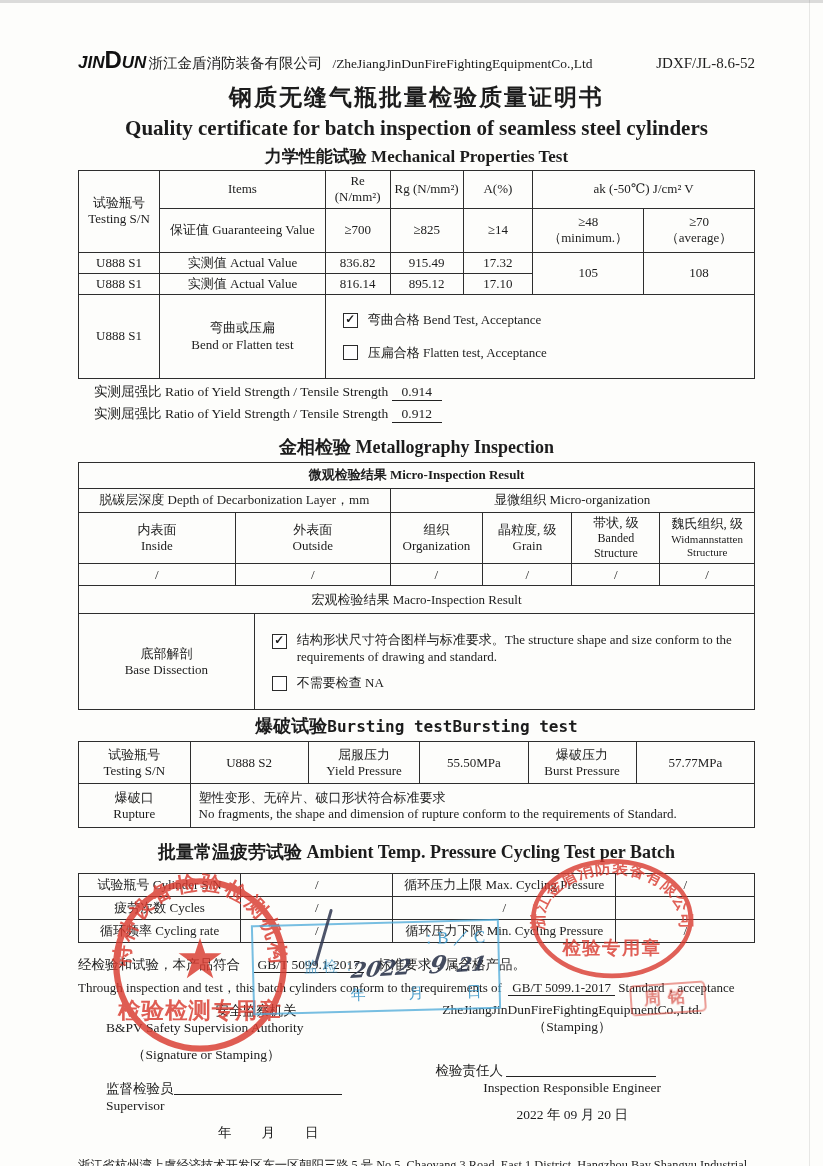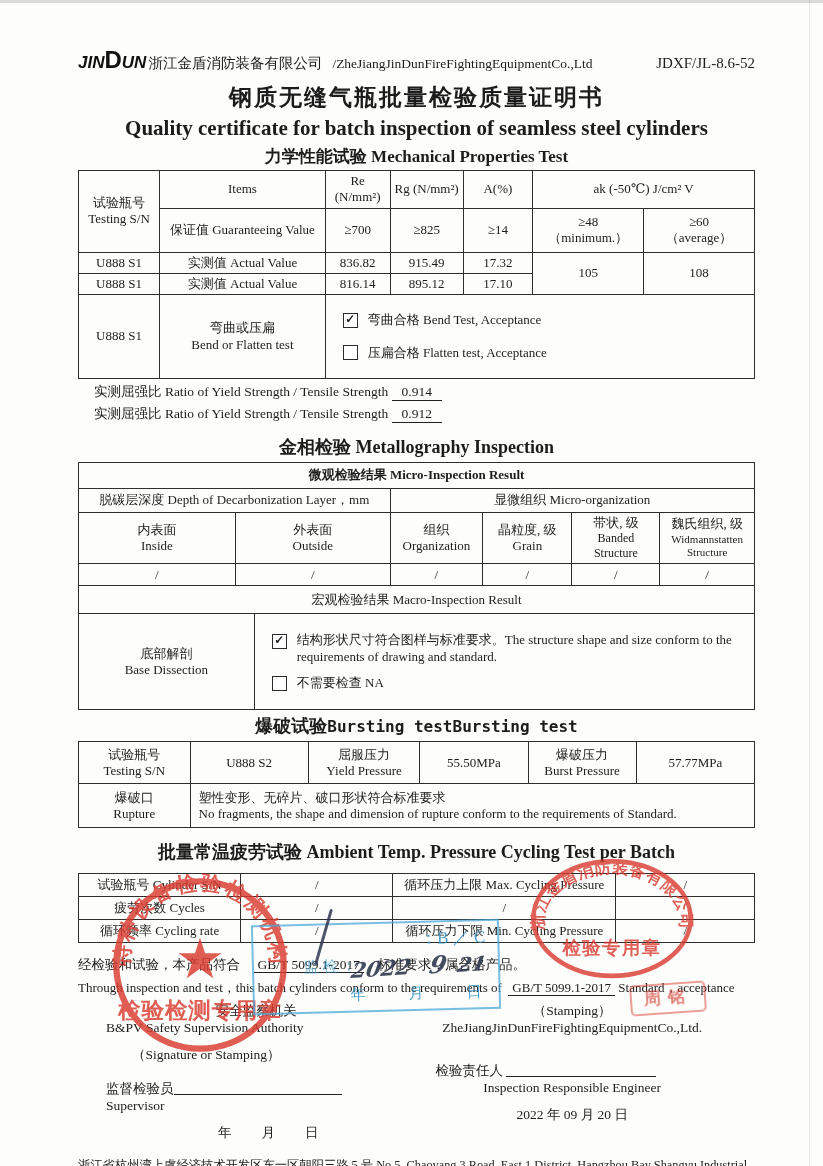--- a/index.html
+++ b/index.html
@@ -108,21 +108,21 @@
       <tr style="height:44px;">
         <td>保证值 Guaranteeing Value</td>
         <td>≥700</td>
         <td>≥825</td>
         <td>≥14</td>
         <td>
               <span class="ln">≥48</span>
               <span class="ln">（minimum.）</span>
             </td>
         <td>
-              <span class="ln">≥60</span>
+              <span class="ln">≥70</span>
               <span class="ln">（average）</span>
             </td>
       </tr>
       <tr style="height:21px;">
         <td>U888 S1</td>
         <td>实测值 Actual Value</td>
         <td>836.82</td>
         <td>915.49</td>
         <td>17.32</td>
         <td rowspan="2">105</td>
@@ -319,22 +319,22 @@
     <div class="signs">
       <div class="sL">
         <div class="c">安全监察机关</div>
         <div>B&amp;PV Safety Supervision Authority</div>
         <div class="mt" style="padding-left:26px;">（Signature or Stamping）</div>
         <div class="mt" style="margin-top:16px;"><span>监督检验员</span><span class="sline"></span></div>
         <div>Supervisor</div>
         <div class="mt daterow" style="padding-left:112px;">年　　月　　日</div>
       </div>
       <div class="sR">
+        <div>ZheJiangJinDunFireFightingEquipmentCo.,Ltd.</div>
         <div>（Stamping）</div>
-        <div>ZheJiangJinDunFireFightingEquipmentCo.,Ltd.</div>
         <div class="mt left" style="margin-top:26px;padding-left:46px;"><span>检验责任人</span>&nbsp;<span class="sline" style="width:150px;"></span></div>
         <div>Inspection Responsible Engineer</div>
         <div class="mt">2022 年 09 月 20 日</div>
       </div>
     </div>
 
     <div class="footer">
       <div>浙江省杭州湾上虞经济技术开发区东一区朝阳三路 5 号 No.5, Chaoyang 3 Road, East 1 District, Hangzhou Bay Shangyu Industrial Area, Shangyu City, Zhejiang Province</div>
 
     </div>

